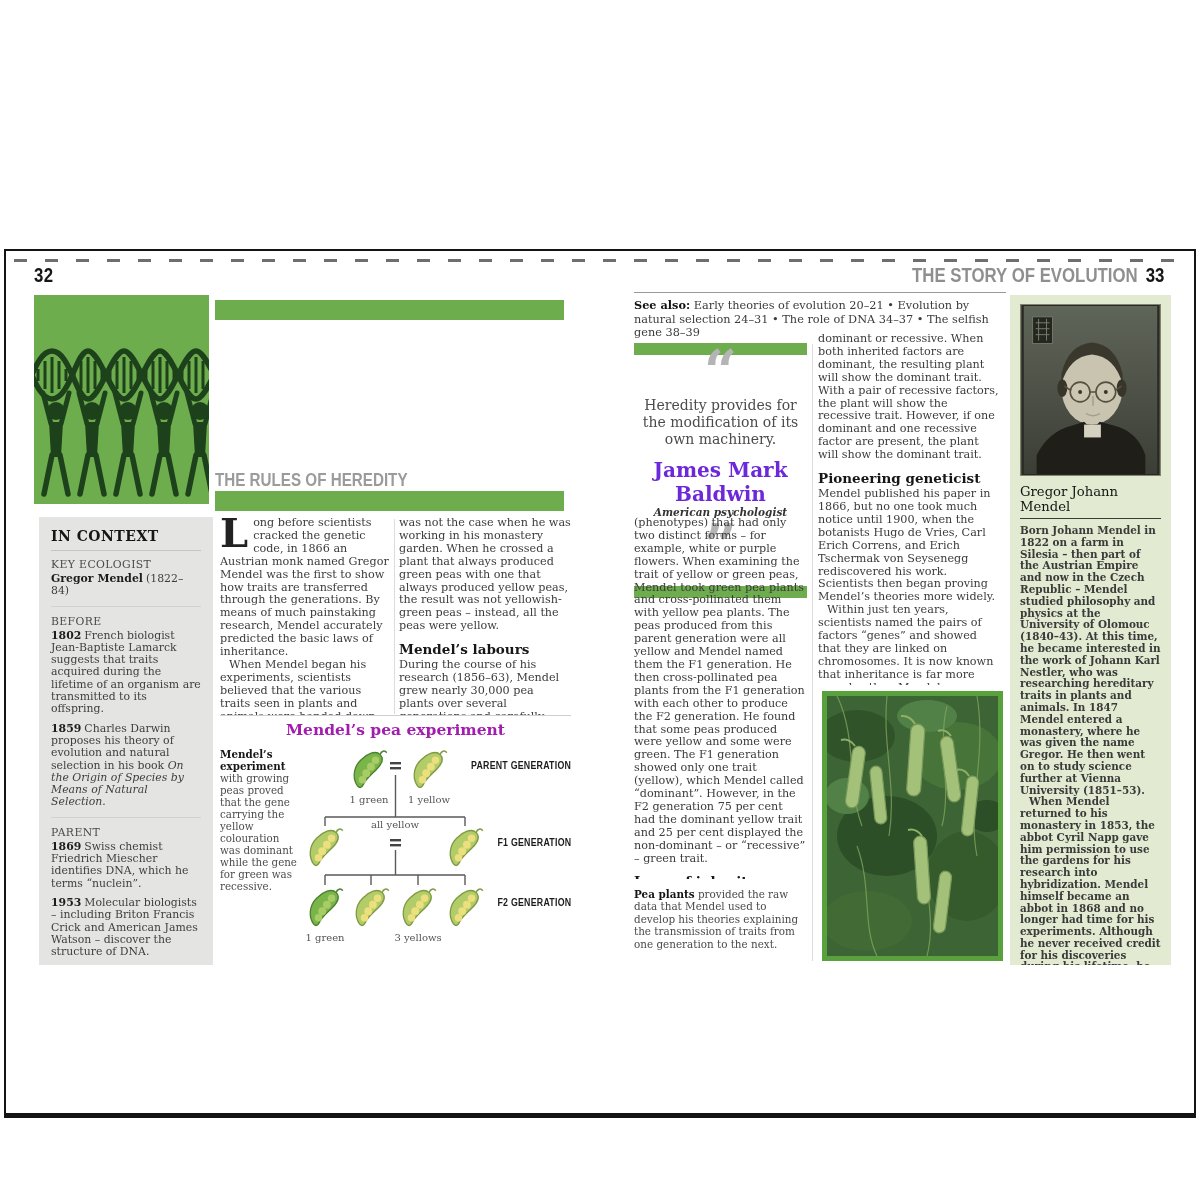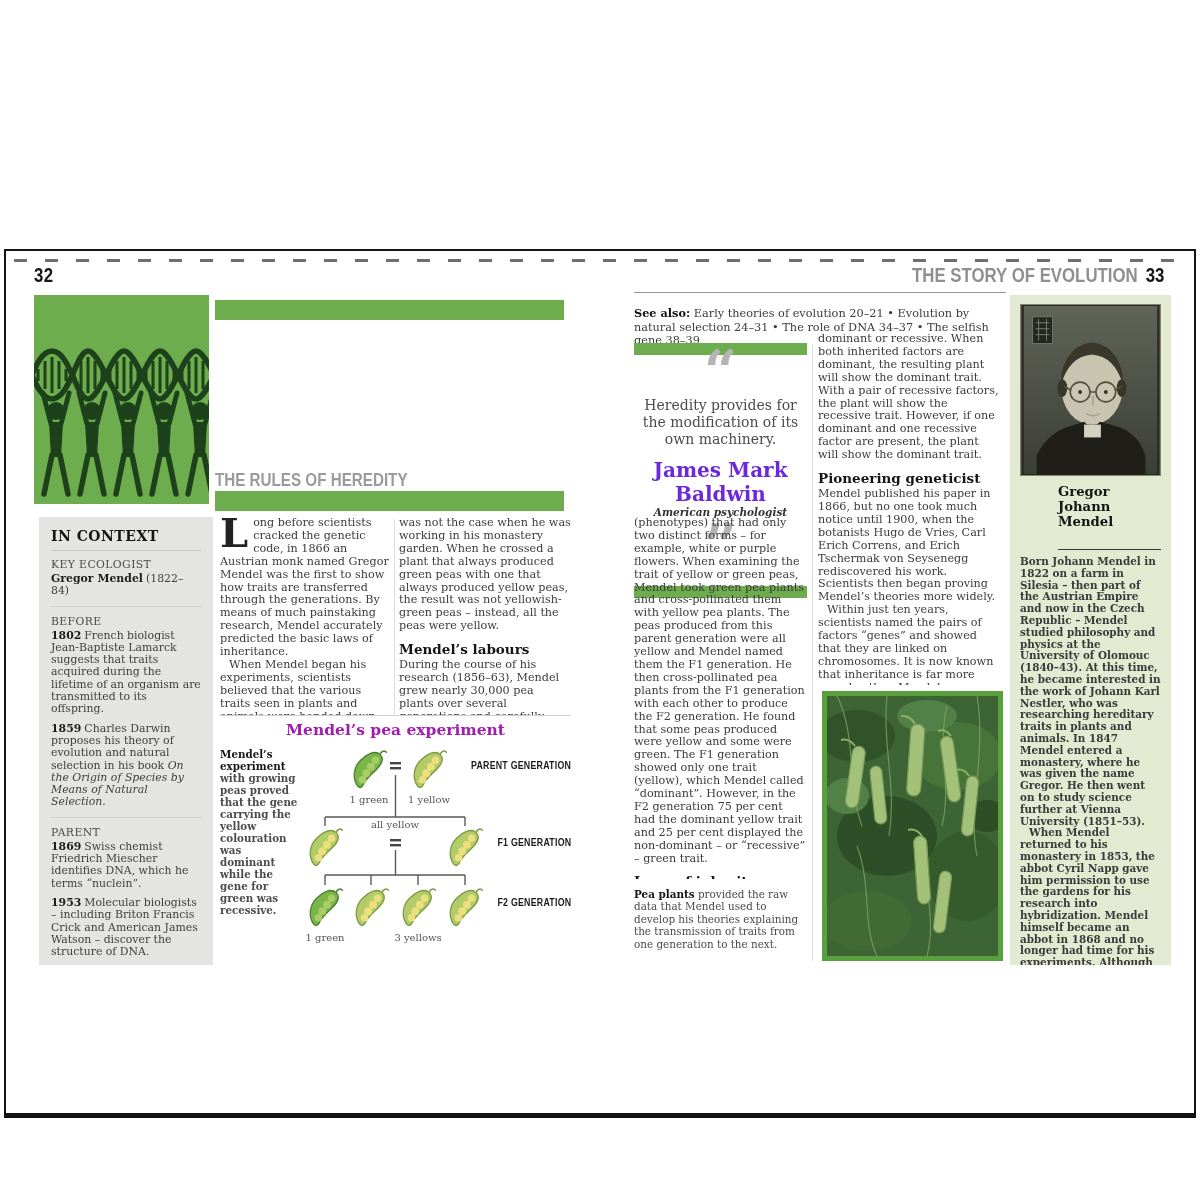--- a/index.html
+++ b/index.html
@@ -45,53 +45,53 @@
 
   
   .bodycol { font-size:11.2px; line-height:12.9px; color:#3b3b3b; overflow:hidden; text-align:left; }
   .bodycol p + p { text-indent:0; margin-top:0; }
   .bodycol .h { font-family:"DejaVu Serif",serif; font-weight:bold; font-size:13.5px; color:#161616; margin:9px 0 2px; line-height:15px; }
   .dropcap { float:left; font-weight:bold; font-size:40px; line-height:31px; padding-right:5px; color:#222; }
   .colrule { width:1px; background:#dcdcda; }
 
   
   .diag-title { left:214px; top:469px; width:351px; text-align:center; font-weight:bold; font-size:15.5px; color:#a21caf; }
-  .diag-cap { left:214px; top:497px; width:78px; font-size:10.3px; line-height:12px; color:#4c4c4c;font-weight:bold; }
+  .diag-cap { left:214px; top:497px; width:78px; font-size:10.3px; line-height:12px; color:#4c4c4c; }
   .diag-cap b { color:#161616; }
   .diag { left:292px; top:492px; width:273px; height:218px; }
   .diag-label { position:absolute; font-size:10px; color:#555; text-align:center; }
   .gen-label { position:absolute; right:0; width:140px; text-align:right; font-size:11px; color:#1b1b1b; letter-spacing:.3px; }
   .pod { position:absolute; width:38px; height:41px; }
   .pod.yellow { --pod:#b3cc6a; --pea:#ecdf7d; --podStroke:#7d9a42; }
 
   
   .r-header { right:30px; top:12px; font-size:21px; color:#161616; }
   .r-header .sect { color:#8f8f8f; margin-right:10px; }
-  .seealso { left:628px; top:41px; width:372px; border-top:1px solid #9a9a9a; padding-top:14px;
+  .seealso { left:628px; top:41px; width:372px; border-top:1px solid #9a9a9a; padding-top:6px;
     font-size:11.3px; line-height:13.6px; color:#3b3b3b; }
   .seealso b { color:#111; }
 
   .quote { left:628px; top:92px; width:173px; height:163px; text-align:center; }
   .quote .qbar { height:12px; background:#6ead4d; }
   .qmark { font-family:"DejaVu Serif",serif; font-weight:bold; color:#b4b4b4; font-size:58px; line-height:34px; height:36px; }
   .qtext { font-size:14px; line-height:17px; color:#4c4c4c; margin-top:6px; }
   .qauthor { font-size:20px; font-weight:bold; color:#6d28d9; margin-top:10px; }
   .qrole { font-size:10.5px; font-weight:bold; font-style:italic; color:#333; }
   .quote .qbar.bot { position:absolute; bottom:-92px; left:0; right:0; }
 
   .caption { font-size:10.4px; line-height:12.4px; color:#4a4a4a; }
   .caption b { color:#141414; }
 
   
   .photo { left:816px; top:440px; width:181px; height:270px; border:5px solid #58a13c; background:#3d6434; }
 
   
   .bio { left:1004px; top:44px; width:161px; height:670px; background:#e2ebd1; padding:9px 10px; overflow:hidden; }
   .portrait { width:141px; height:172px; border:1px solid #83836f; display:block; background:#4a4e42; }
-  .bio-name { font-size:13.2px; font-weight:bold; color:#141414; margin-top:8px; padding-bottom:20px; border-bottom:1.5px solid #3a3a3a;margin-left:38px; }
+  .bio-name { font-size:13.2px; font-weight:normal; color:#141414; margin-top:8px; padding-bottom:4px; border-bottom:1.5px solid #3a3a3a; }
   .bio p.biotext { font-size:10.4px; line-height:11.8px; font-weight:bold; color:#3a3a3a; margin-top:6px; }
   .bio p.biotext.ind { text-indent:9px; margin-top:0; }
 </style>
 </head>
 <body>
 
 <svg width="0" height="0" style="position:absolute" aria-hidden="true">
   <defs>
     <g id="pod">
       <path d="M8 40 C2 32 3 20 11 12 C18 5 27 1 32 6 C36 10 34 16 28 22 C22 28 16 33 14 38 C12 42 10 42 8 40 Z" fill="var(--pod,#79b548)" stroke="var(--podStroke,#4a8030)" stroke-width="1.4"></path>

